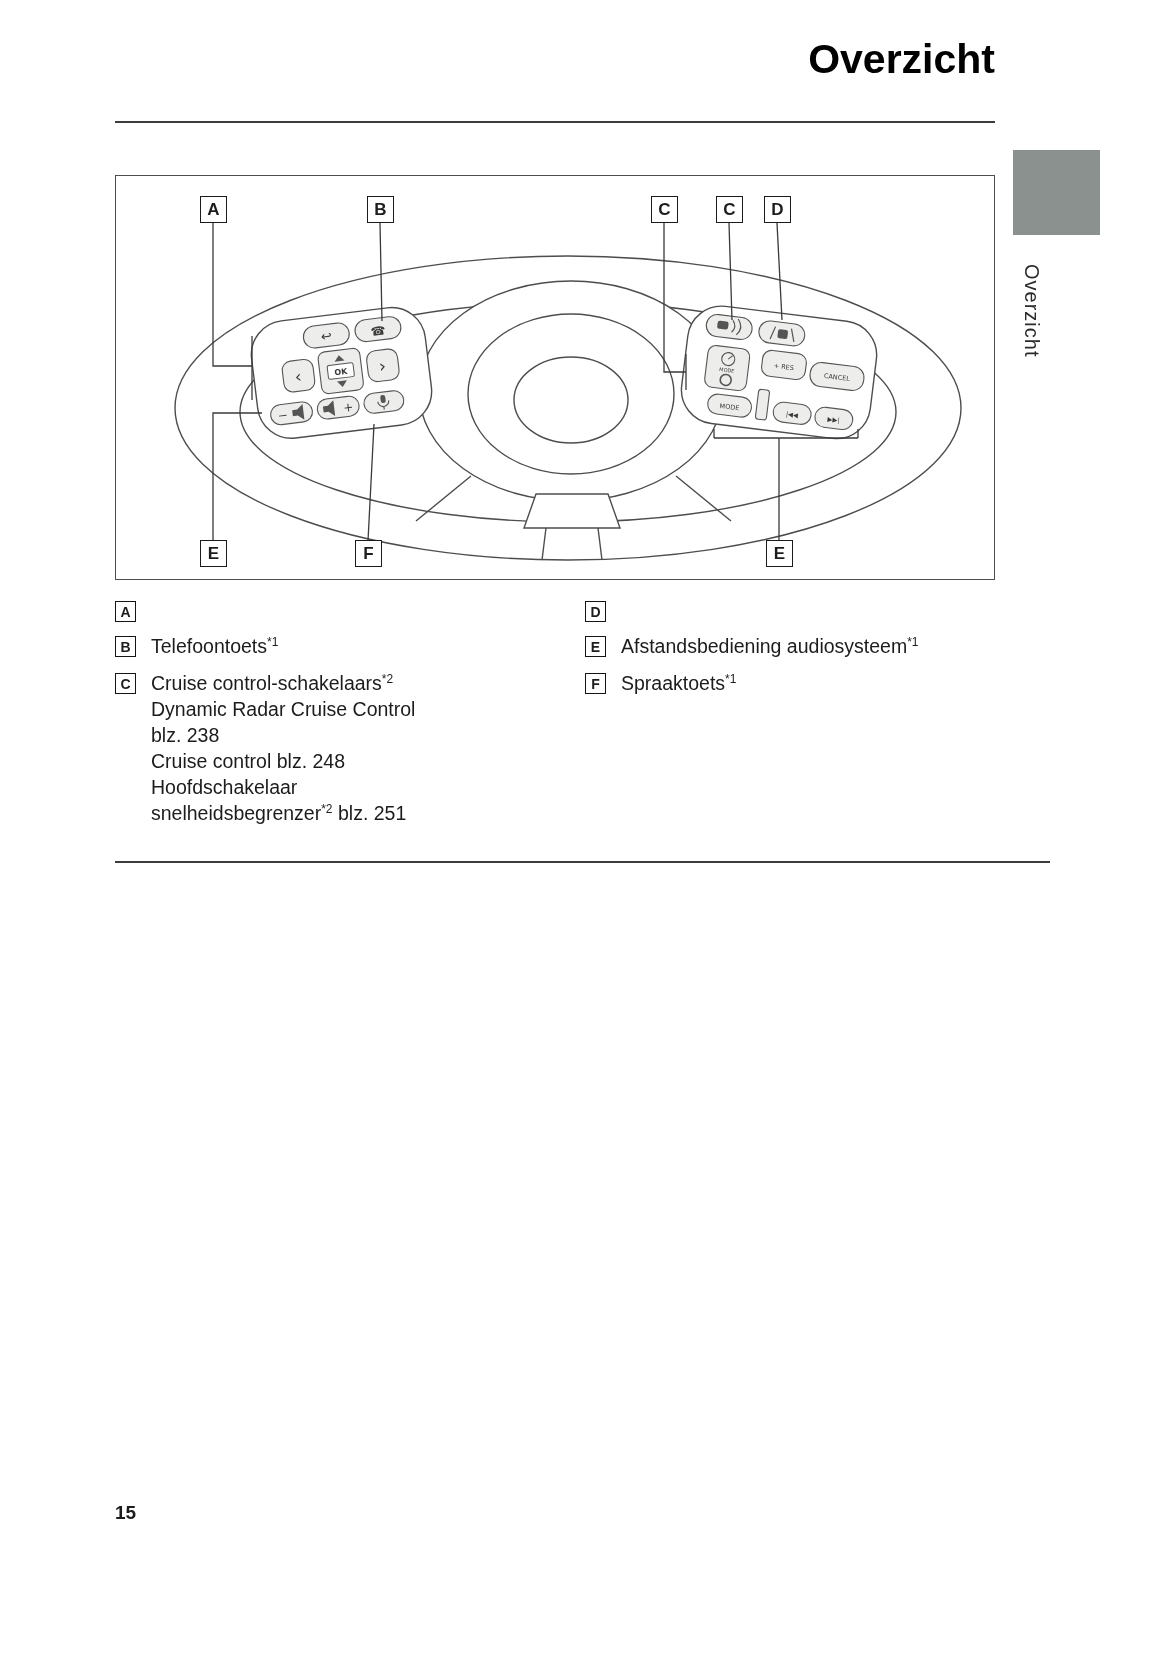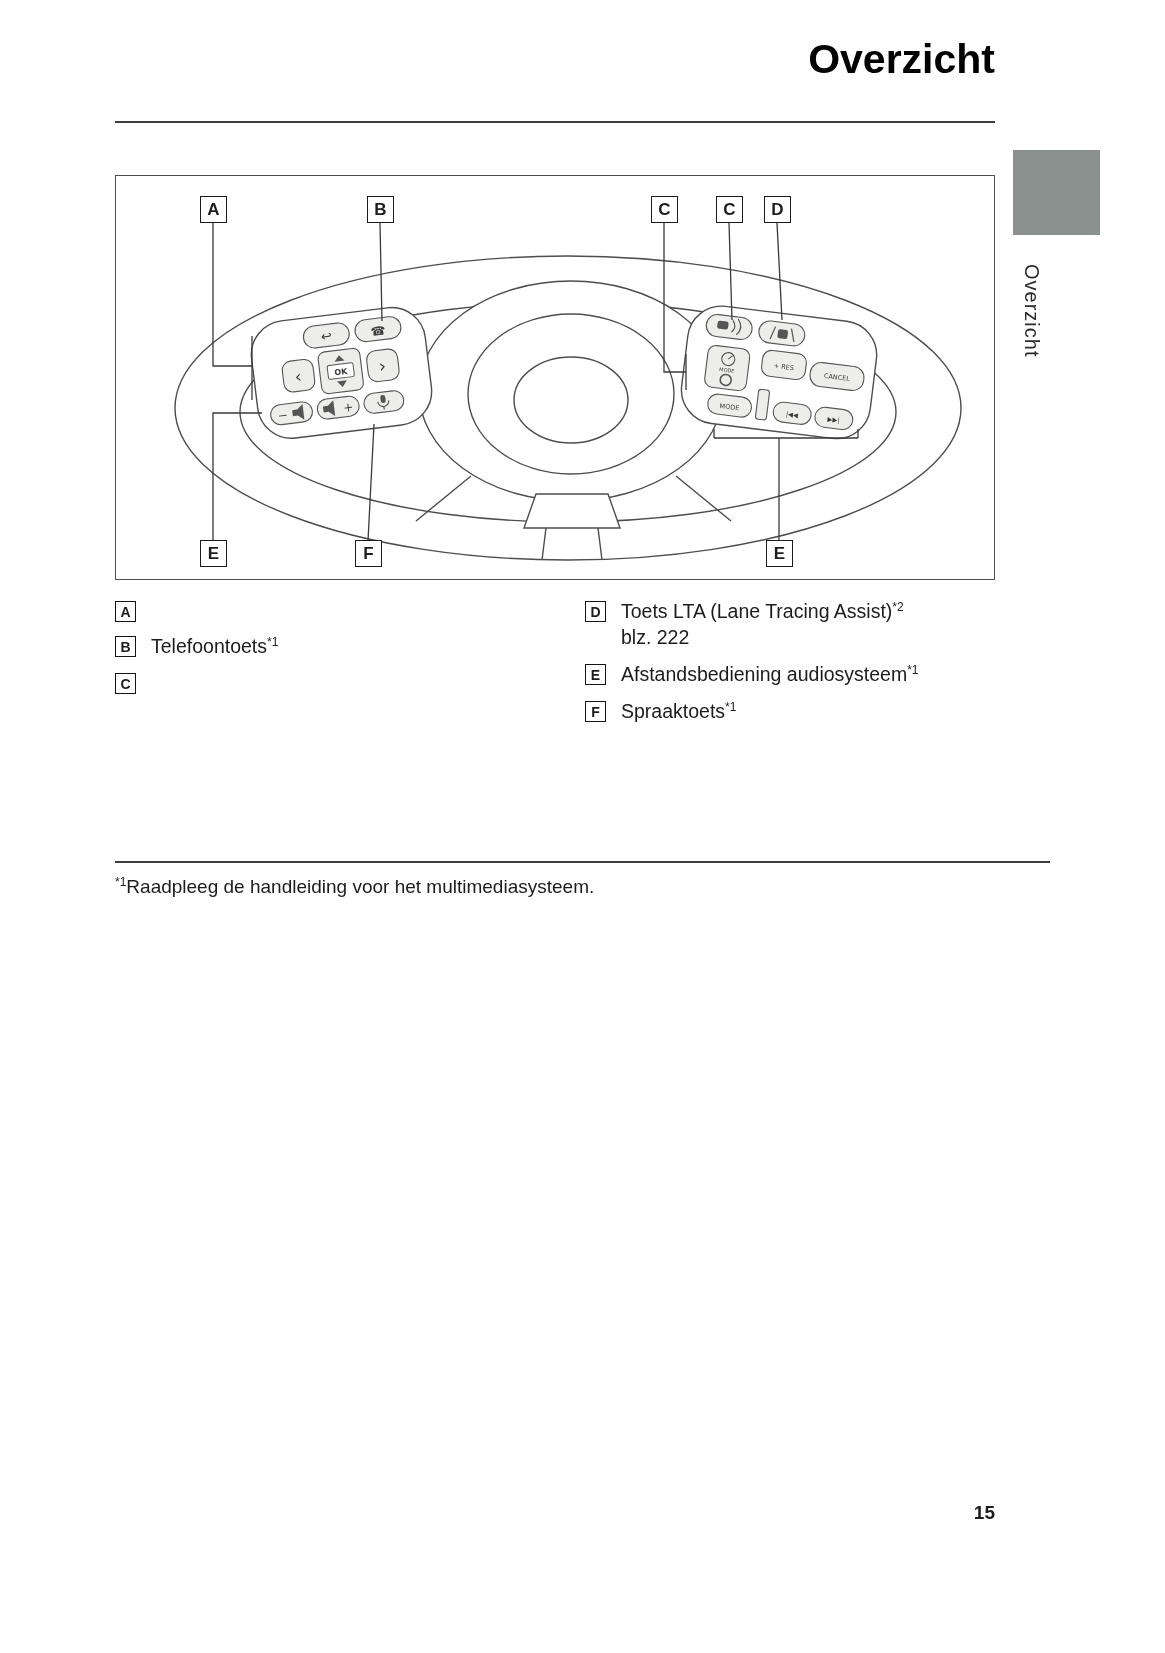--- a/index.html
+++ b/index.html
@@ -32,21 +32,21 @@
   .key-box { flex:0 0 auto; width:21px; height:21px; border:1.8px solid #141414;
              display:flex; align-items:center; justify-content:center;
              font-size:14px; font-weight:bold; margin:3px 15px 0 0; }
   .legend-line { font-size:19.5px; line-height:26px; }
   sup { font-size:12px; line-height:0; }
   .rule-bottom { position:absolute; top:861px; left:115px; width:935px; height:1.5px;
                  background:var(--rule,#3c3c3c); }
   .footnotes { position:absolute; left:115px; top:874px; }
   .footnote { margin:0 0 13px 0; font-size:19px; line-height:26px; }
   .page-number { position:absolute; left:115px; top:1502px; width:880px;
-                 text-align:right; font-size:19px; font-weight:bold; }
+                 font-size:19px; font-weight:bold; }
   
   .btn { fill:var(--button-fill,#ededeb); stroke:#555; stroke-width:1.1; }
   .wheel-svg text { fill:#3a3a3a; stroke:none; text-anchor:middle;
                     font-family:"DejaVu Sans",sans-serif; }
   .g15{font-size:17px} .g13{font-size:13px} .g12{font-size:12px} .g11{font-size:12px}
   .label8{font-size:8px;font-weight:bold} .label7{font-size:6.5px} .label5{font-size:5px}
 </style>
 </head>
 <body>
 
@@ -189,44 +189,47 @@
         <span class="key-box">A</span>
       </div>
       <div class="legend-item">
         <span class="key-box">B</span>
         <div>
           <div class="legend-line">Telefoontoets<sup>*1</sup></div>
         </div>
       </div>
       <div class="legend-item">
         <span class="key-box">C</span>
+        <div>
+          <div class="legend-line">Cruise control-schakelaars<sup>*2</sup></div>
+          <div class="legend-line">Dynamic Radar Cruise Control</div>
+          <div class="legend-line">blz. 238</div>
+          <div class="legend-line">Cruise control blz. 248</div>
+          <div class="legend-line">Hoofdschakelaar</div>
+          <div class="legend-line">snelheidsbegrenzer<sup>*2</sup> blz. 251</div>
+        </div>
       </div>
     </div>
   <div class="legend-col col-right">
       <div class="legend-item">
         <span class="key-box">D</span>
-        <div>
-          <div class="legend-line">Toets LTA (Lane Tracing Assist)<sup>*2</sup></div>
-          <div class="legend-line">blz. 222</div>
-        </div>
       </div>
       <div class="legend-item">
         <span class="key-box">E</span>
         <div>
           <div class="legend-line">Afstandsbediening audiosysteem<sup>*1</sup></div>
         </div>
       </div>
       <div class="legend-item">
         <span class="key-box">F</span>
         <div>
           <div class="legend-line">Spraaktoets<sup>*1</sup></div>
         </div>
       </div>
     </div>
 
   <div class="rule-bottom"></div>
 
   <div class="footnotes">
-    <p class="footnote"><sup>*1</sup><span>Raadpleeg de handleiding voor het multimediasysteem.</span></p>
   </div>
 
   <div class="page-number">15</div>
 </div>
 
 </body></html>

